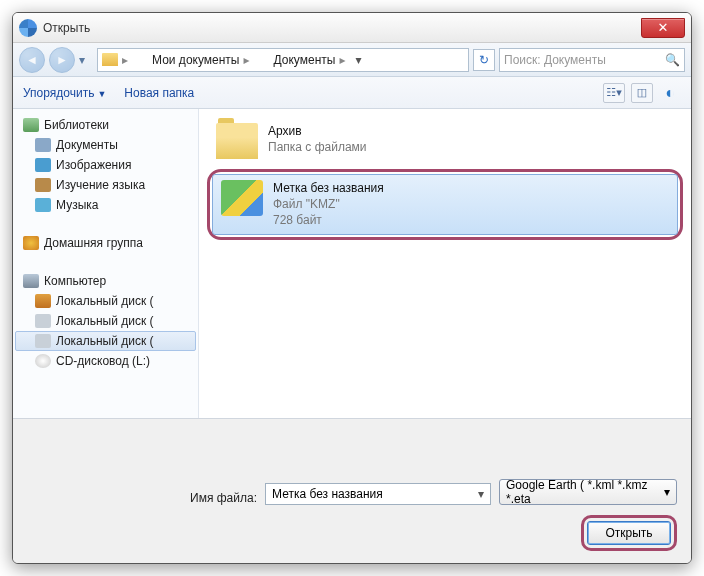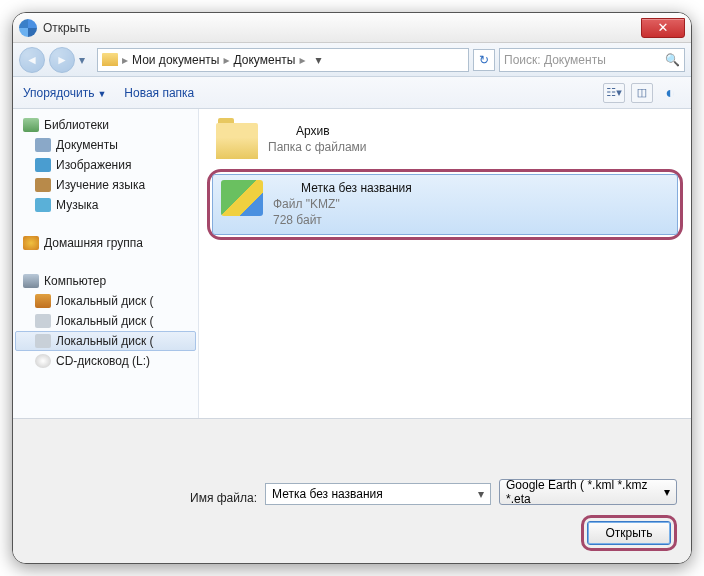--- a/index.html
+++ b/index.html
@@ -1,27 +1,27 @@
 <!DOCTYPE html>
 <html><head>
 <meta charset="utf-8">
 <style>
 * { margin: 0; padding: 0; box-sizing: border-box; font-family: 'Segoe UI', Tahoma, sans-serif; font-size: 12px; }
 body { background: #fff; padding: 12px; }
-.dialog { width: 680px; height: 552px; background: #fff; border: 1px solid #555; border-radius: 14px; box-shadow: 0 4px 18px rgba(0,0,0,0.4); overflow: hidden; display: flex; flex-direction: column; }
+.dialog { width: 680px; height: 552px; background: #fff; border: 1px solid #555; border-radius: 6px; box-shadow: 0 4px 18px rgba(0,0,0,0.4); overflow: hidden; display: flex; flex-direction: column; }
 .titlebar { height: 30px; background: linear-gradient(#fdfdfd,#eaeaea); display: flex; align-items: center; padding: 0 6px; border-bottom: 1px solid #ccc; }
 .app-icon { width: 18px; height: 18px; border-radius: 50%; background: conic-gradient(#4a90e2 0 90deg,#2f6db5 90deg 180deg,#6bb0f0 180deg 270deg,#3a7fc8 270deg 360deg); margin-right: 6px; }
 .title-text { color: #333; }
 .close-btn { margin-left: auto; width: 44px; height: 20px; background: linear-gradient(#e06060,#c83030); border: 1px solid #a02020; border-radius: 0 0 3px 3px; color: #fff; text-align: center; line-height: 18px; font-size: 13px; cursor: pointer; box-shadow: inset 0 1px 0 rgba(255,255,255,0.3); }
 .navbar { height: 34px; background: linear-gradient(#f4f7fb,#e6edf5); display: flex; align-items: center; padding: 0 6px; gap: 4px; border-bottom: 1px solid #c9d4e0; }
 .nav-btn { width: 26px; height: 26px; border-radius: 50%; background: radial-gradient(circle at 30% 30%,#a8c8e8,#7aa8d8); border: 1px solid #6a98c8; display: flex; align-items: center; justify-content: center; color: #fff; cursor: pointer; opacity: 0.55; }
 .nav-dd { width: 14px; color: #5a7aa0; cursor: pointer; }
 .addr-bar { flex: 1; height: 24px; background: #fff; border: 1px solid #b0c0d0; display: flex; align-items: center; padding: 0 4px; gap: 4px; }
 .folder-ico { width: 16px; height: 13px; background: linear-gradient(#f9dc82,#e8b848); border-radius: 1px 1px 0 0; }
-.crumb { color: #222; cursor: pointer; }
+.crumb { color: #222; cursor: pointer; margin-left: 20px; }
 .crumb-sep { color: #888; }
 .addr-dd { width: 18px; text-align: center; color: #555; cursor: pointer; }
 .refresh { width: 22px; height: 22px; border: 1px solid #b0c0d0; background: #fff; color: #2a6ac0; text-align: center; line-height: 20px; cursor: pointer; }
 .search-box { width: 186px; height: 24px; background: #fff; border: 1px solid #b0c0d0; display: flex; align-items: center; padding: 0 4px; color: #999; gap: 44px; }
 .search-ico { margin-left: auto; color: #3a7fc8; }
 .toolbar { height: 32px; background: linear-gradient(#f7f9fc,#eef2f8); display: flex; align-items: center; padding: 0 10px; border-bottom: 1px solid #d0d8e2; }
 .tool-link { color: #1a4aa0; cursor: pointer; margin-right: 18px; }
 .tool-arrow { font-size: 9px; margin-left: 3px; }
 .tool-btns { margin-left: auto; display: flex; gap: 6px; align-items: center; }
 .tool-icon { width: 22px; height: 20px; border: 1px solid #c0c8d4; background: #f4f7fb; border-radius: 2px; cursor: pointer; display:flex;align-items:center;justify-content:center;color:#4a6a9a;font-size:11px; }
@@ -37,21 +37,21 @@
 .i-hg{background:radial-gradient(#f0c040,#d08020);} .i-pc{background:linear-gradient(#b8c8d8,#7a8a9a);}
 .i-dc{background:linear-gradient(#e0a040,#c07020);} .i-dd{background:#c8d0d8;} .i-cd{background:radial-gradient(#fff,#c8c8c8);border-radius:50%;}
 .file-area { flex: 1; padding: 8px; }
 .file-item { display: flex; align-items: flex-start; padding: 5px 8px; gap: 10px; cursor: pointer; border: 1px solid transparent; border-radius: 3px; }
 .file-item.highlighted { background: linear-gradient(#e4f0fc,#c8e0f8); border: 1px solid #84acdd; }
 .file-icon { width: 42px; height: 36px; flex-shrink: 0; }
 .fi-folder { background: linear-gradient(#f9e29a 40%,#e8c860); border-radius: 2px 2px 0 0; position: relative; }
 .fi-folder::before { content: ''; position: absolute; top: -5px; left: 2px; width: 16px; height: 5px; background: #e8c860; border-radius: 2px 2px 0 0; }
 .fi-kmz { background: linear-gradient(135deg,#6ac060 45%,#f0d040 45% 70%,#4a90e0 70%); border-radius: 3px; }
 .file-meta { display: flex; flex-direction: column; line-height: 1.35; }
-.file-name { color: #111; margin-left: 28px; }
+.file-name { color: #111; }
 .file-sub { color: #777; }
 .callout { border: 3px solid #a4486a; border-radius: 14px; padding: 2px; margin: 4px 0; }
 .callout .file-item { margin: 0; }
 .bottom-pane { background: #f0f0f0; border-top: 1px solid #d0d6de; padding: 14px 14px 12px; }
 .fn-row { display: flex; align-items: flex-end; gap: 8px; margin-bottom: 10px; margin-top: 46px; }
 .fn-label { width: 230px; text-align: right; color: #222; }
 .fn-combo { flex: 1; height: 22px; background: #fff; border: 1px solid #a0b0c0; display: flex; align-items: center; padding: 0 6px; }
 .fn-combo .dd { margin-left: auto; color: #555; cursor: pointer; }
 .filter-combo { width: 178px; height: 22px; background: linear-gradient(#fdfdfd,#eaeaea); border: 1px solid #8898b0; border-radius: 3px; display: flex; align-items: center; padding: 12px 6px; cursor: pointer; }
 .btn-row { display: flex; justify-content: flex-end; gap: 8px; align-items: center; }

